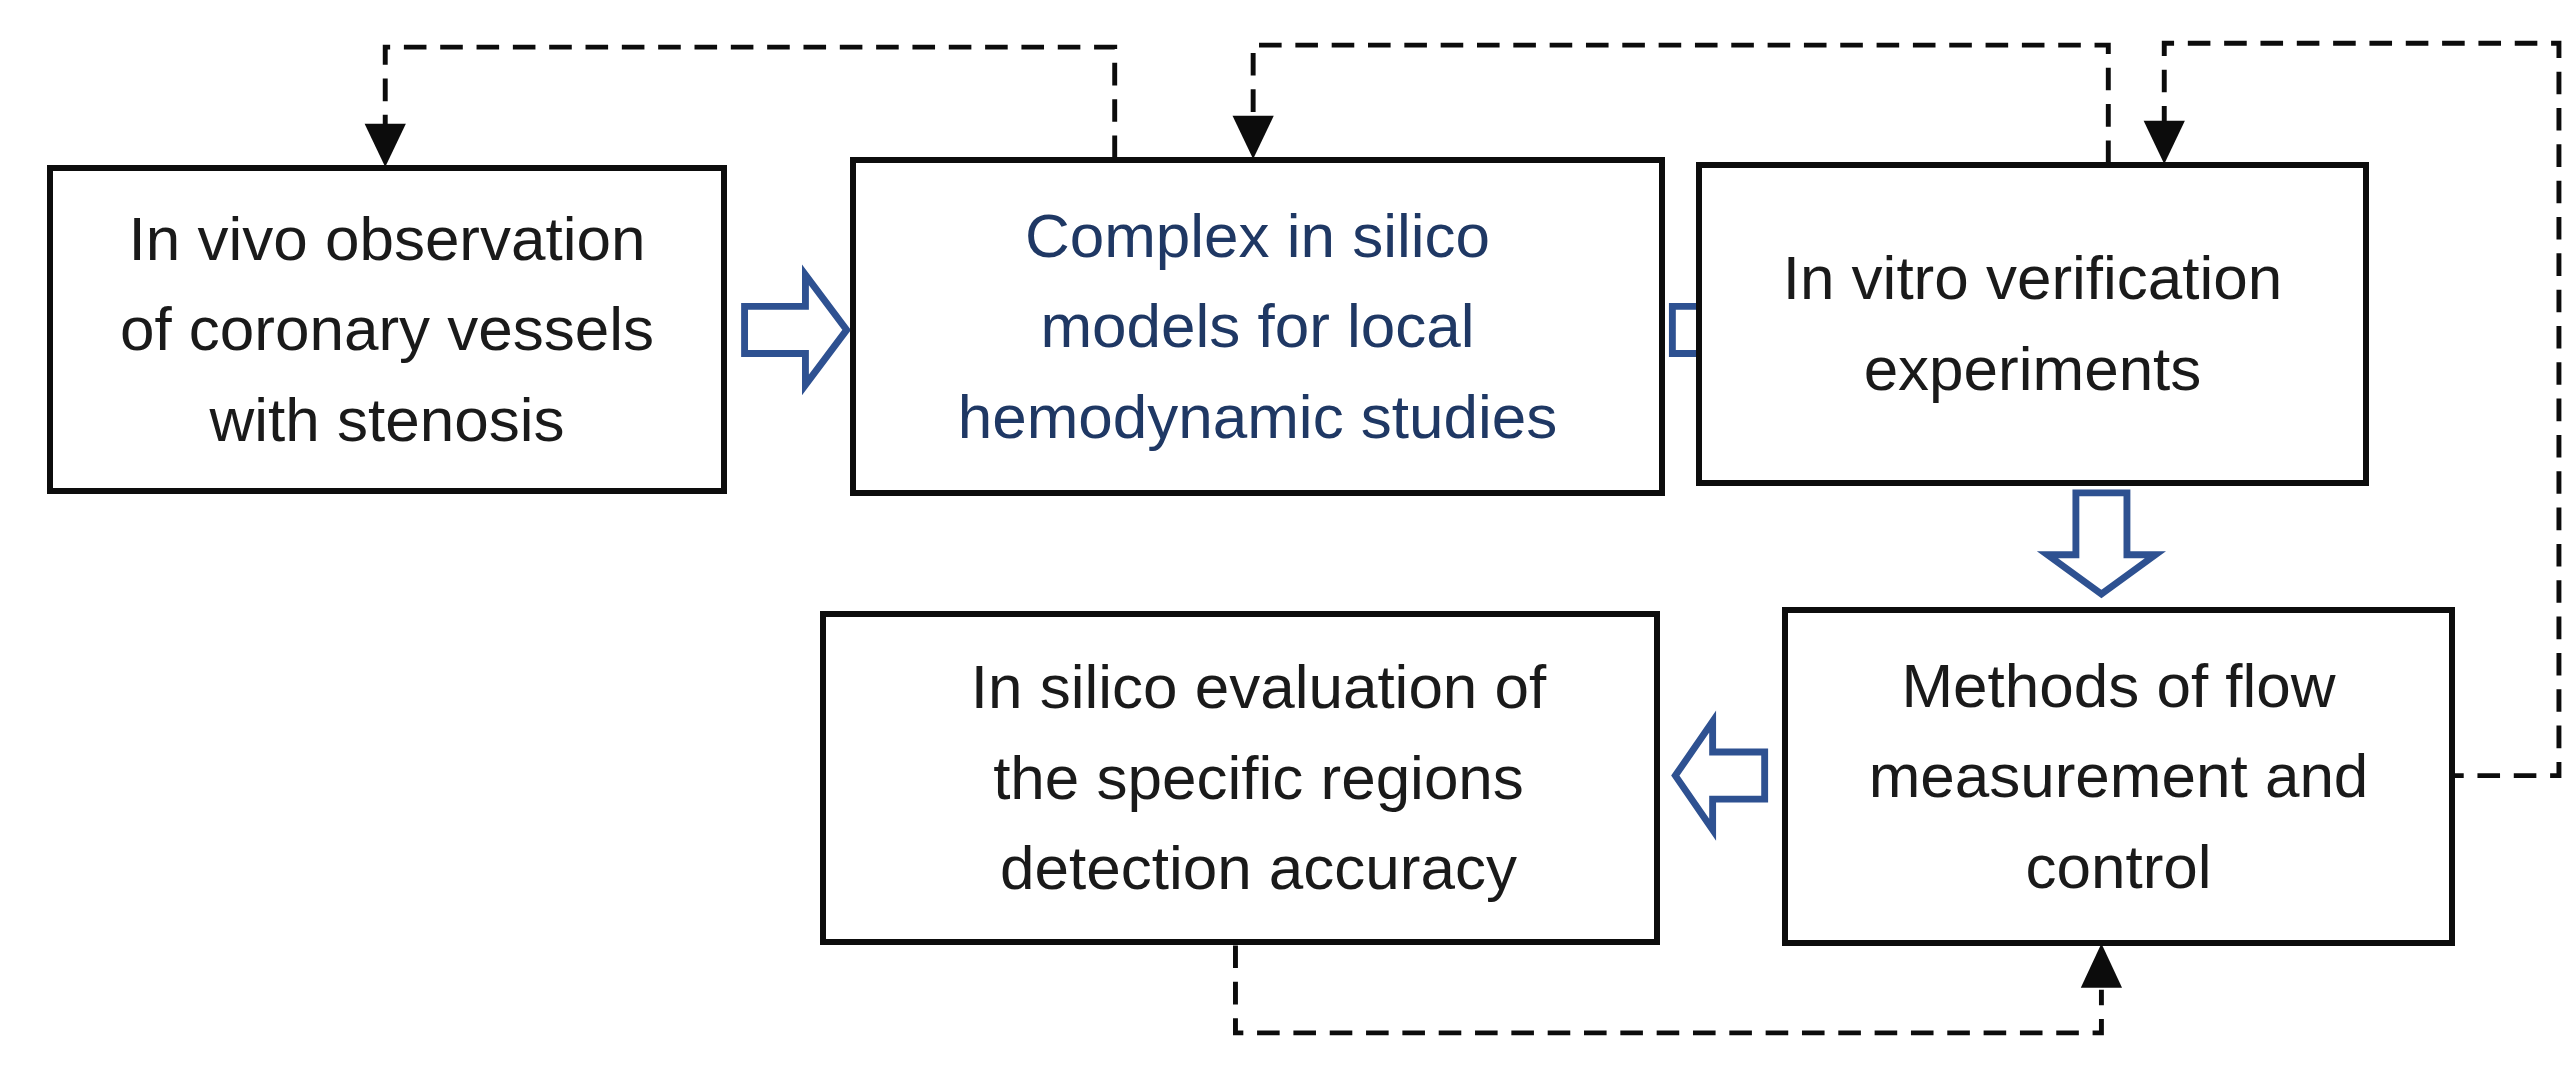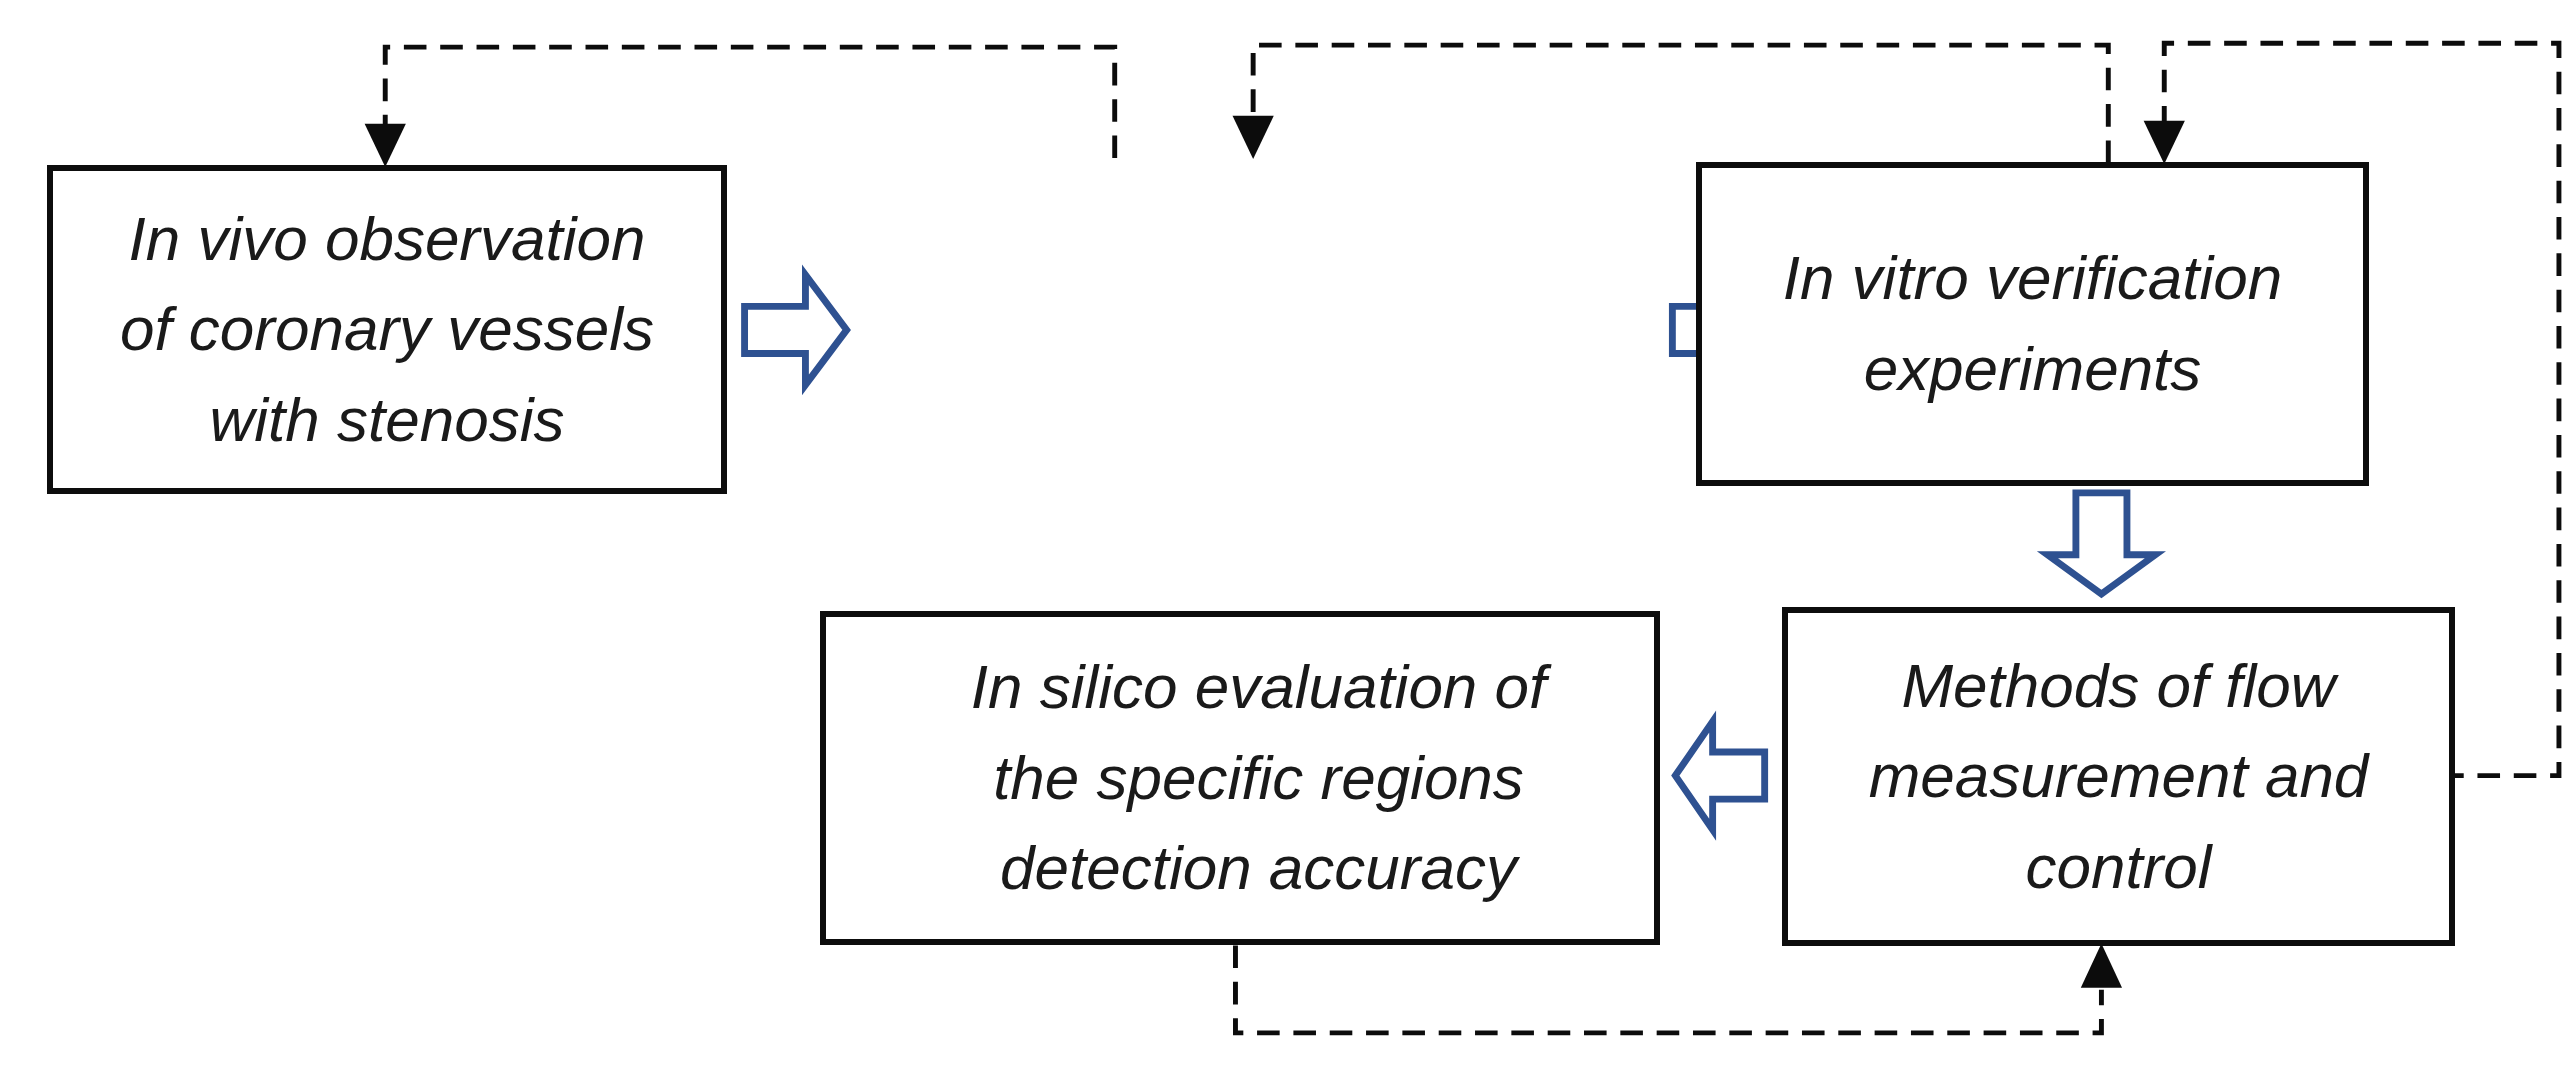--- a/index.html
+++ b/index.html
@@ -11,21 +11,20 @@
     --dashed-line:#0c0c0c;
     --background:#ffffff;
   }
   html,body{margin:0;padding:0;background:var(--background);}
   .canvas{
     position:relative;
     width:2576px;height:1079px;
     background:var(--background);
     overflow:hidden;
     font-family:"Liberation Sans", sans-serif;
-    font-style:italic;
   }
   .connector-layer{
     position:absolute;left:0;top:0;width:2576px;height:1079px;
   }
   .dashed-line{
     fill:none;
     stroke:var(--dashed-line);
     stroke-width:5;
     stroke-dasharray:23 14;
   }
@@ -83,20 +82,25 @@
     <path class="block-arrow" d="M 2114,502 H 2166 V 565 H 2195 L 2140,605 L 2085,565 H 2114 Z"></path>
     <path class="block-arrow" d="M 1797,766 H 1744 V 735 L 1706,790 L 1744,845 V 814 H 1797 Z"></path>
   </svg>
 
   <div class="box" id="box-in-vivo">
     <span class="label">In vivo observation
 of coronary vessels
 with stenosis</span>
   </div>
 
+  <div class="box" id="box-in-silico-models">
+    <span class="label">Complex in silico
+models for local
+hemodynamic studies</span>
+  </div>
 
   <div class="box" id="box-in-vitro">
     <span class="label">In vitro verification
 experiments</span>
   </div>
 
   <div class="box" id="box-in-silico-eval">
     <span class="label">In silico evaluation of
 the specific regions
 detection accuracy</span>

